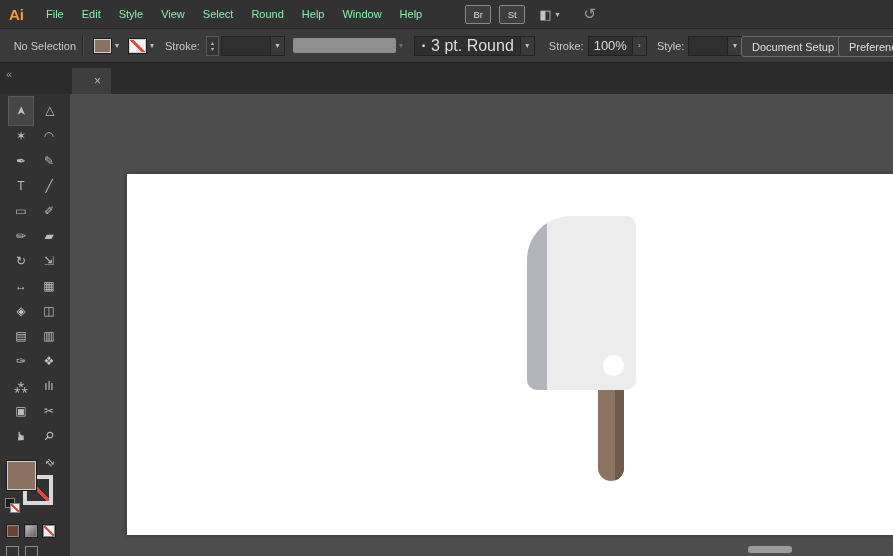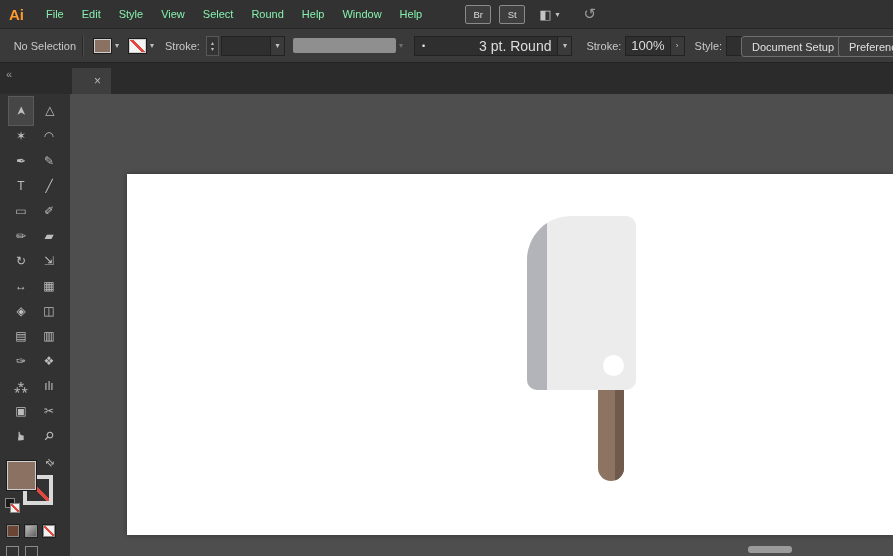--- a/index.html
+++ b/index.html
@@ -36,21 +36,21 @@
     align-items:center;justify-content:center;line-height:6px;font-size:6px;color:#bbb;margin:0 2px 0 2px;}
   .combo{height:18px;border:1px solid #222;background:#2f2f2f;display:flex;align-items:center;margin-right:8px;}
   .combo-val{padding:0 5px;min-width:28px;color:#ddd;font-size:13px;white-space:nowrap;}
   .combo-caret{width:13px;height:100%;border-left:1px solid #222;background:#3a3a3a;color:#c0c0c0;
     font-size:8px;display:flex;align-items:center;justify-content:center;}
   .w54 .combo-val{min-width:38px;}
   .disabled-bar{width:103px;height:15px;background:#8f8f8f;border-radius:2px;margin-right:3px;}
   .dim-caret{color:#6f6f6f;font-size:8px;margin-right:11px;}
   .brush{margin-right:12px;}
   .brush-dot{color:#e8e8e8;font-size:9px;padding-left:7px;}
-  .brush .label-txt{padding:0 6px 0 6px;color:#ddd;font-size:14px;white-space:nowrap;margin-left:48px;}
+  .brush .label-txt{padding:0 6px 0 6px;color:#ddd;font-size:16px;white-space:nowrap;}
   .cb-btn{position:absolute;top:7px;height:21px;background:#3d3d3d;border:1px solid #6e6e6e;border-radius:3px;
     color:#e0e0e0;font-size:11px;font-family:"Liberation Sans",sans-serif;padding:0 10px;white-space:nowrap;}
   .doc-setup{right:48px;}
   .prefs{left:838px;width:104px;text-align:left;}
   
   .tab-strip{position:absolute;left:0;top:63px;width:893px;height:31px;background:#2b2b2b;z-index:4;}
   .collapse{position:absolute;left:6px;top:5px;color:#9a9a9a;font-size:11px;}
   .doc-tab{position:absolute;left:72px;top:5px;height:26px;background:#3e3e3e;display:flex;align-items:center;
     padding:0 10px;font-size:11px;color:#dedede;white-space:nowrap;}
   .tab-close{margin-left:12px;color:#b8b8b8;font-size:12px;}

